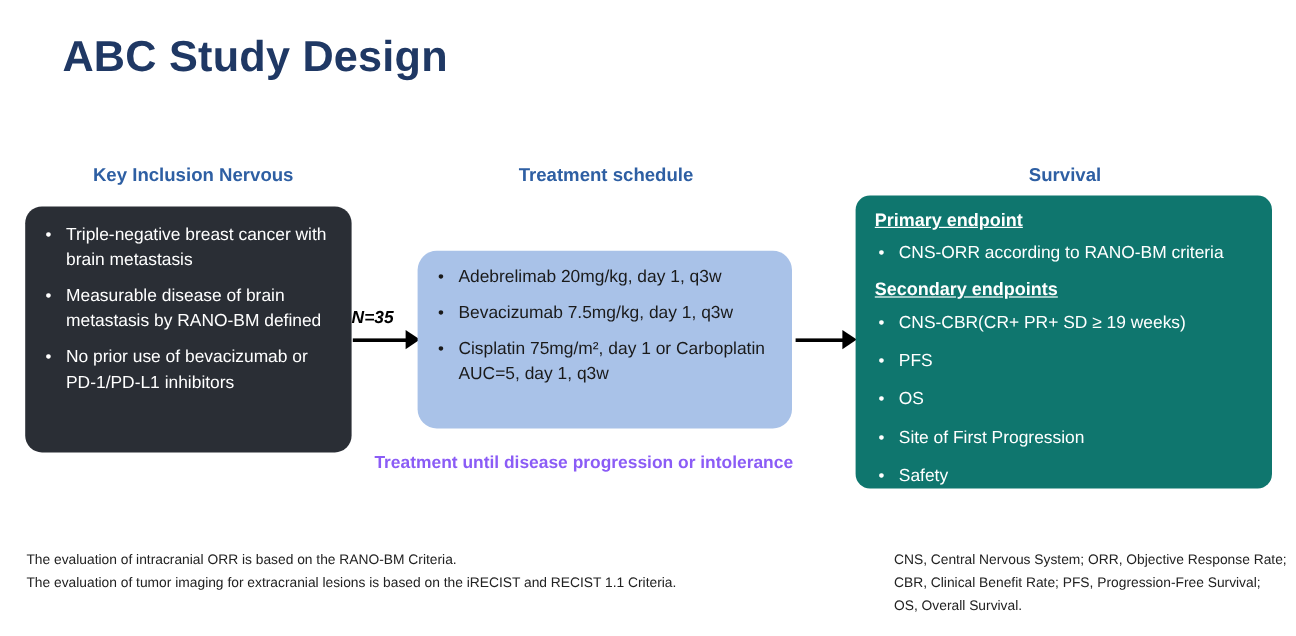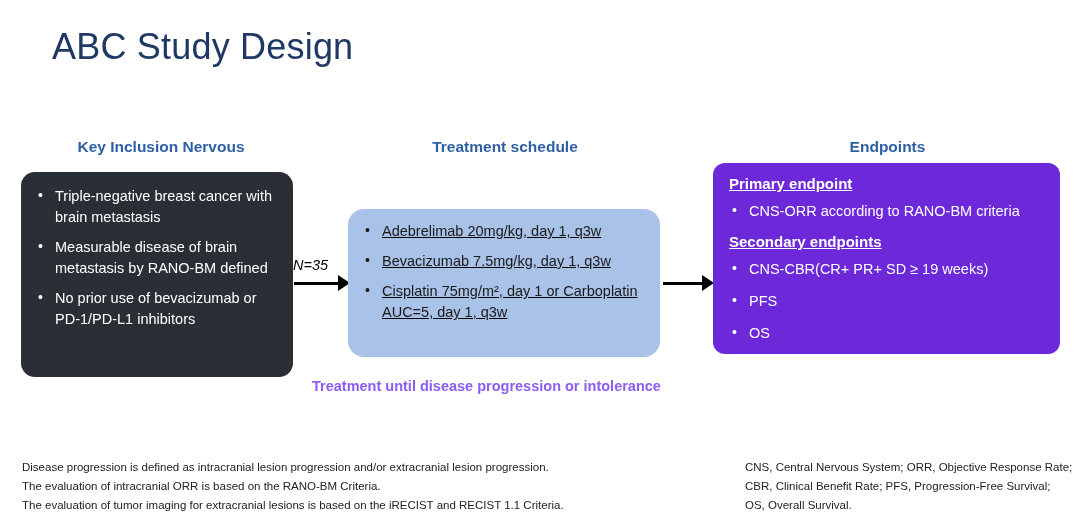--- a/index.html
+++ b/index.html
@@ -17,21 +17,21 @@
   #slide {
     position: relative;
     width: 1080px;
     height: 530px;
   }
   .title {
     position: absolute;
     left: 52px;
     top: 26px;
     font-size: 36px;
-    font-weight: normal;
+    font-weight: bold;
     color: #1F3864;
     letter-spacing: 0.2px;
   }
 
   
   .col-header {
     position: absolute;
     font-size: 15.5px;
     font-weight: bold;
     color: #2E5FA3;
@@ -56,28 +56,27 @@
     padding: 14px 10px 10px 12px;
   }
   #box-treatment {
     left: 348px;
     top: 209px;
     width: 312px;
     height: 148px;
     background: #A9C2E8;
     border-radius: 16px;
     padding: 12px 10px 10px 12px;
-    text-decoration: underline;
   }
   #box-endpoints {
     left: 713px;
     top: 163px;
     width: 347px;
-    height: 191px;
-    background: #6d28d9;
+    height: 244px;
+    background: #0f766e;
     border-radius: 12px;
     padding: 12px 10px 10px 14px;
   }
 
   ul.bullets {
     list-style: none;
     margin: 0;
     padding: 0;
   }
   ul.bullets li {
@@ -132,21 +131,21 @@
     border-left: 12px solid #000;
     border-top: 8.5px solid transparent;
     border-bottom: 8.5px solid transparent;
   }
   #n-label {
     position: absolute;
     left: 293px;
     top: 257px;
     font-size: 14.5px;
     font-style: italic;
-    font-weight: normal;
+    font-weight: bold;
     color: #000;
   }
 
   #treatment-note {
     position: absolute;
     left: 312px;
     top: 378px;
     width: 390px;
     text-align: left;
     font-size: 14.5px;
@@ -165,21 +164,21 @@
 </style>
 </head>
 <body>
 
 <div id="slide">
 
   <div class="title">ABC Study Design</div>
 
   <div class="col-header" id="hdr-inclusion">Key Inclusion Nervous</div>
   <div class="col-header" id="hdr-treatment">Treatment schedule</div>
-  <div class="col-header" id="hdr-endpoints">Endpoints</div>
+  <div class="col-header" id="hdr-endpoints">Survival</div>
 
   <div class="box" id="box-inclusion">
     <ul class="bullets">
       <li>Triple-negative breast cancer with brain metastasis</li>
       <li>Measurable disease of brain metastasis by RANO-BM defined</li>
       <li>No prior use of bevacizumab or PD-1/PD-L1 inhibitors</li>
     </ul>
   </div>
 
   <div class="arrow-line" id="arrow1-line"></div>
@@ -208,21 +207,20 @@
     <ul class="bullets">
       <li>CNS-CBR(CR+ PR+ SD ≥ 19 weeks)</li>
       <li>PFS</li>
       <li>OS</li>
       <li>Site of First Progression</li>
       <li>Safety</li>
     </ul>
   </div>
 
   <div class="footnote" id="footnote-left">
-    <div>Disease progression is defined as intracranial lesion progression  and/or extracranial lesion progression.</div>
     <div>The evaluation of intracranial ORR is based on the RANO-BM Criteria.</div>
     <div>The evaluation of tumor imaging for extracranial lesions is based on the iRECIST and RECIST 1.1 Criteria.</div>
   </div>
 
   <div class="footnote" id="footnote-right">
     <div>CNS, Central Nervous System;  ORR, Objective Response Rate;</div>
     <div>CBR, Clinical Benefit Rate; PFS, Progression-Free Survival;</div>
     <div>OS, Overall Survival.</div>
   </div>
 

